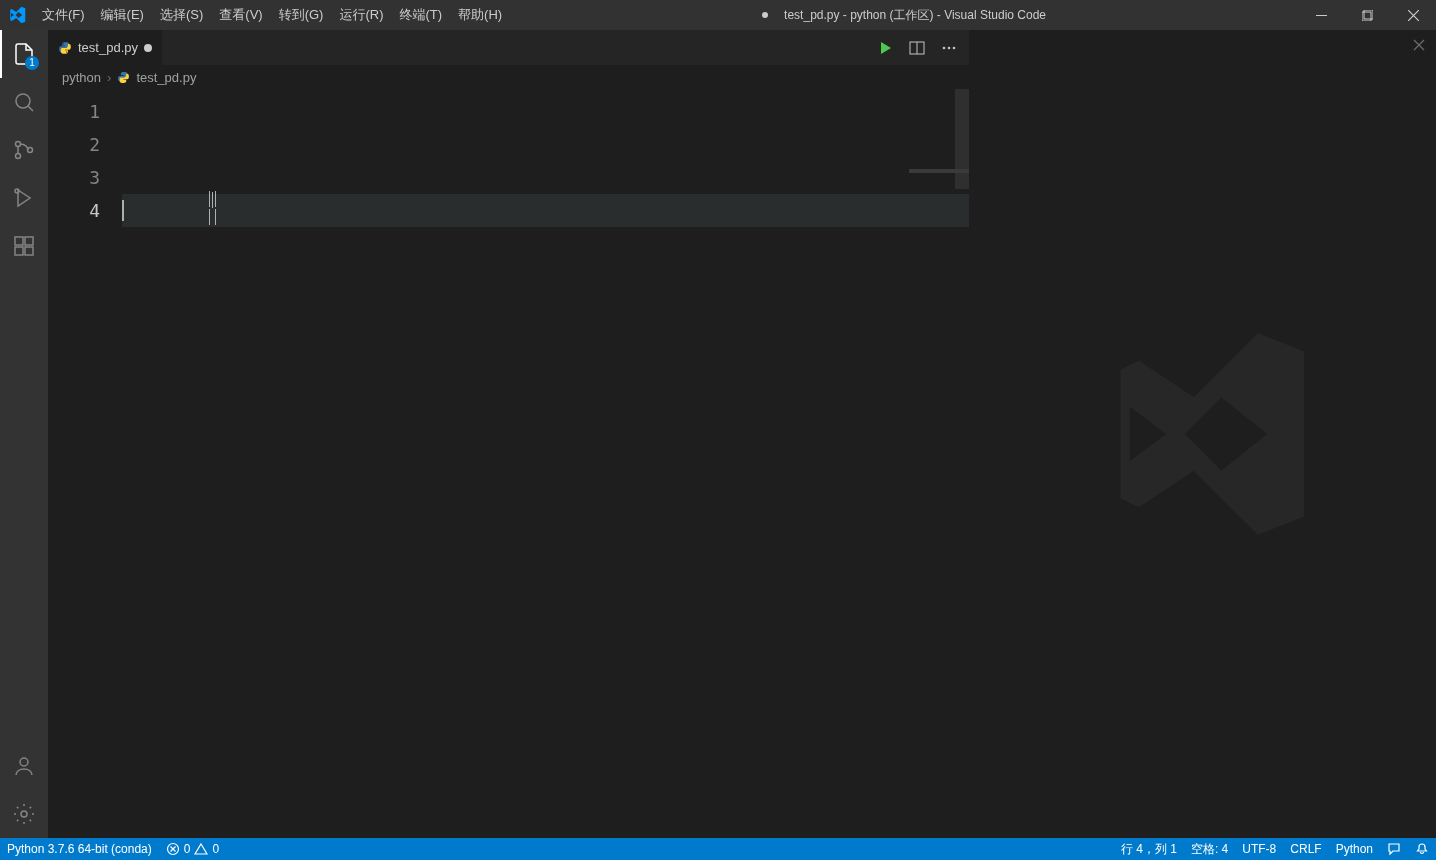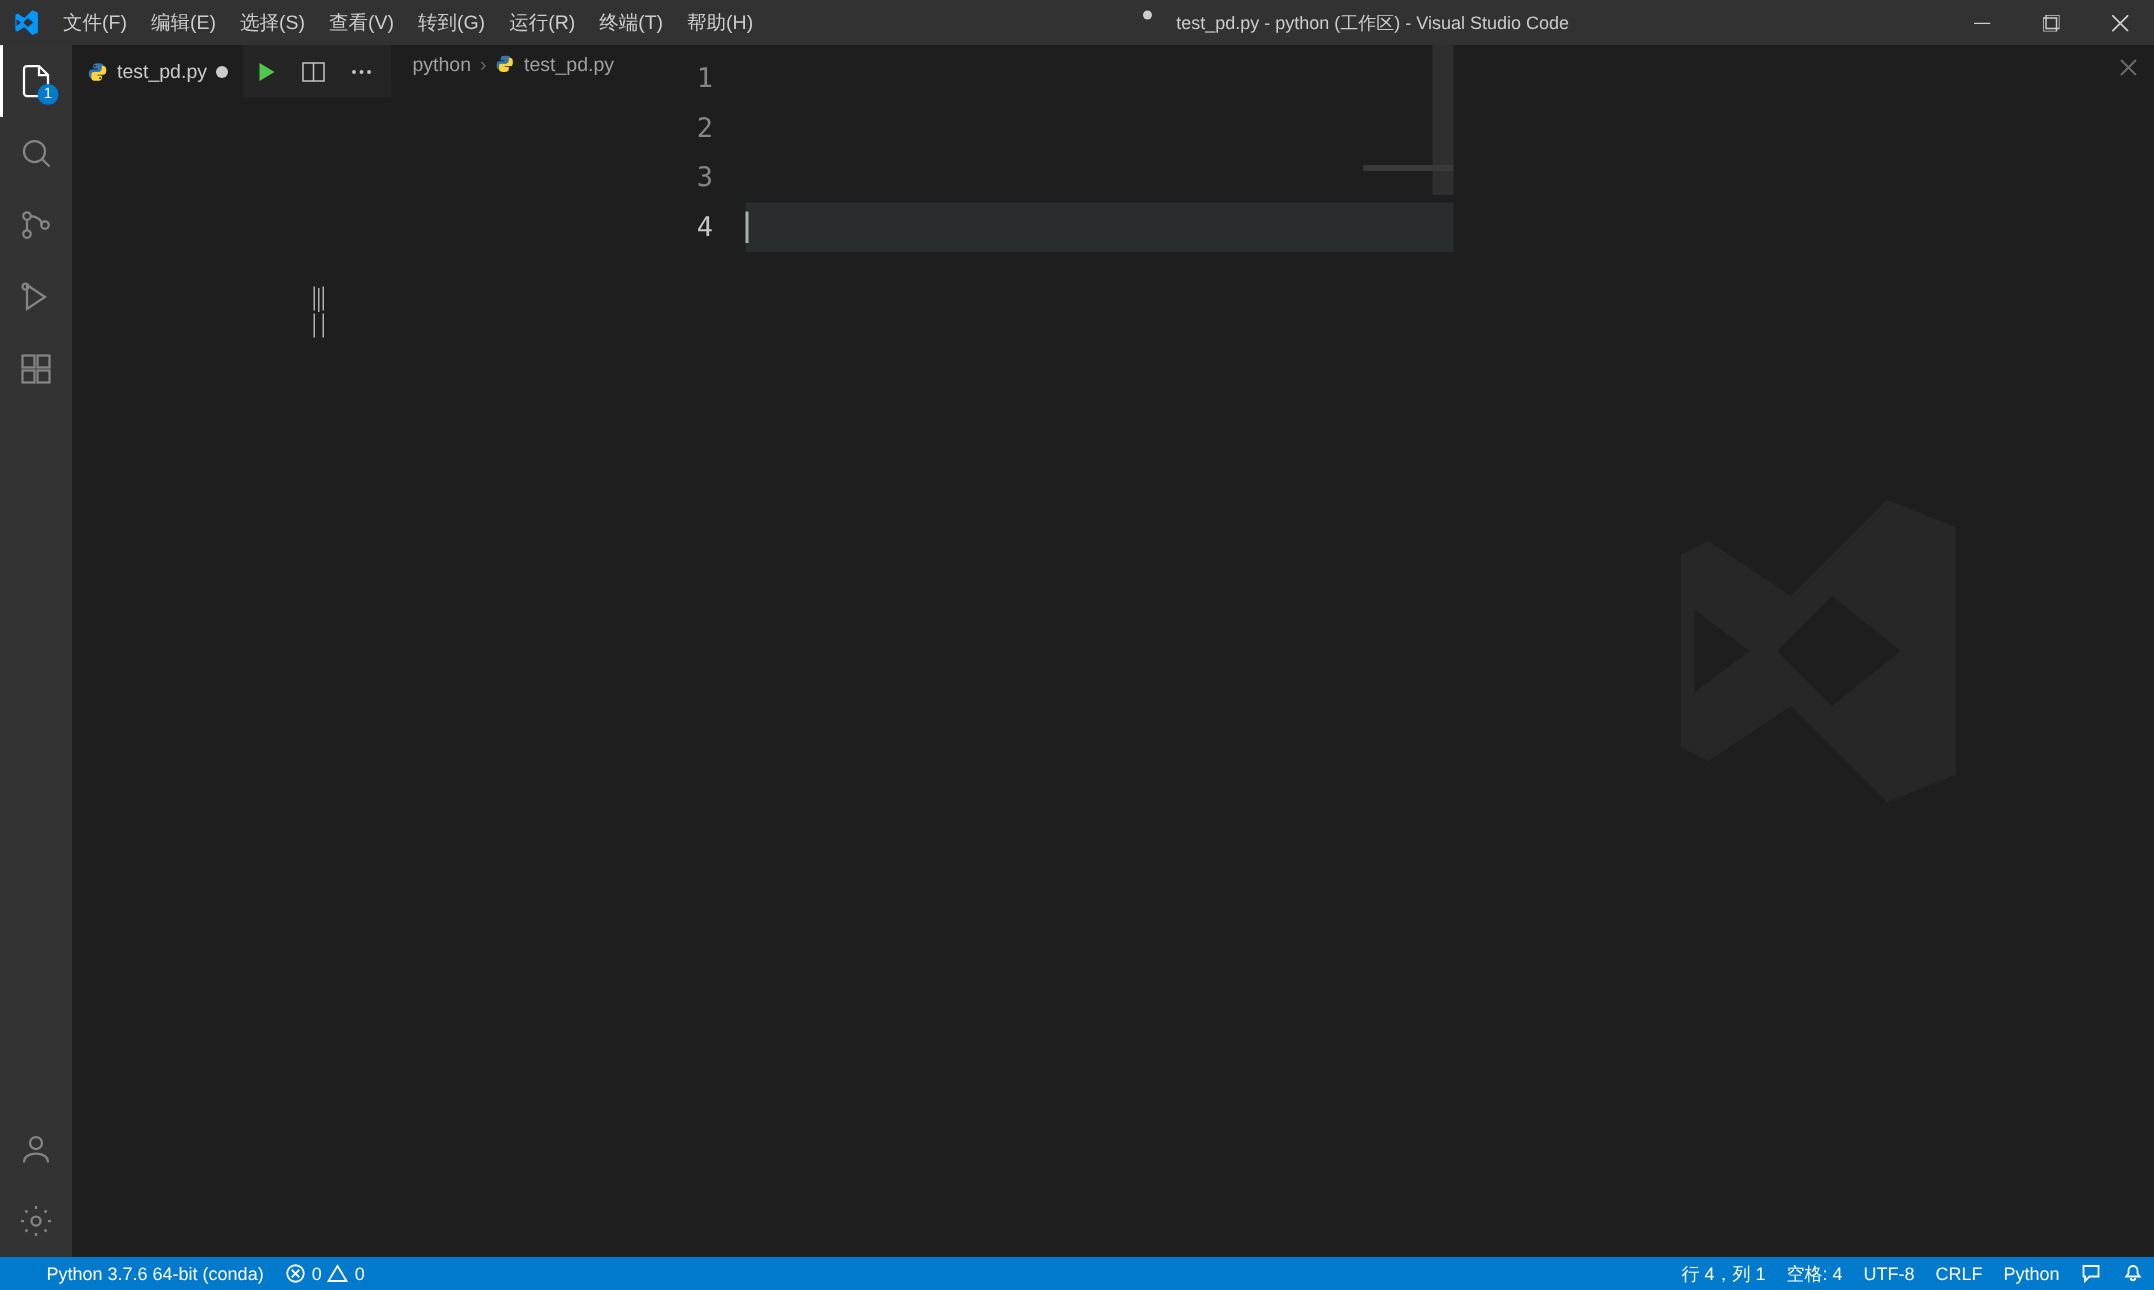--- a/index.html
+++ b/index.html
@@ -16,36 +16,36 @@
 .titlebar {
   height: 30px;
   background: #323233;
   display: flex;
   align-items: center;
   color: #cccccc;
 }
 .titlebar .logo { width: 34px; display:flex; align-items:center; justify-content:center; }
 .titlebar .menu { display: flex; text-align: right; }
 .titlebar .menu .mi { padding: 0 8px; height:30px; line-height:30px; cursor: default; }
-.titlebar .title { flex: 1; text-align: center; font-size: 12px; color:#cccccc; display:flex; align-items:flex-start; justify-content:center; gap:16px; }
+.titlebar .title { flex: 1; text-align: center; font-size: 12px; color:#cccccc; display:flex; align-items:center; justify-content:center; gap:16px; }
 .titlebar .title .dot { width:6px;height:6px;border-radius:50%;background:#cccccc;display:inline-block;position:relative;top:0px;}
 .titlebar .winctrl { display:flex; }
 .titlebar .winctrl .wc { width:46px; height:30px; display:flex; align-items:center; justify-content:center; }
 .main { flex:1; display:flex; min-height:0; }
 .activitybar {
   width:48px; background:#333333; display:flex; flex-direction:column; align-items:center;
 }
 .activitybar .item { width:48px; height:48px; display:flex; align-items:center; justify-content:center; position:relative; }
 .activitybar .item.active::before { content:""; position:absolute; left:0; top:0; width:2px; height:48px; background:#ffffff; }
 .activitybar .item svg { stroke:#858585; }
 .activitybar .item.active svg { stroke:#ffffff; }
 .activitybar .spacer { flex:1; }
 .badge { position:absolute; left:25px; top:26px; background:#007acc; color:#fff; font-size:10px; border-radius:8px; min-width:14px; height:14px; line-height:14px; text-align:center; padding:0 3px;}
 .editor-region { flex:1; display:flex; min-width:0;}
-.editor-left { width:922px; display:flex; background:#1e1e1e; border-right:1px solid #1e1e1e;}
+.editor-left { width:922px; display:flex; flex-direction:column; background:#1e1e1e; border-right:1px solid #1e1e1e;}
 .tabbar { height:35px; background:#252526; display:flex; align-items:stretch; }
 .tab { background:#1e1e1e; padding:0 10px; display:flex; align-items:center; gap:6px; font-size:13px; border-right:1px solid #252526;}
 .tab .ficon { color:#3776ab; font-size:12px; }
 .tab .dirty { width:8px;height:8px;border-radius:50%;background:#cccccc; }
 .tabbar .tabactions { margin-left:auto; display:flex; align-items:center; padding-right:6px; gap:4px;}
 .tabactions .ta { width:28px;height:28px;display:flex;align-items:center;justify-content:center;}
 .breadcrumb { height:24px; display:flex; align-items:center; padding:0 14px; font-size:13px; color:#a0a0a0; gap:6px; background:#1e1e1e;}
 .breadcrumb .sep { color:#6b6b6b; }
 .breadcrumb .ficon2 { color:#3776ab; font-size:11px; }
 .editor-body { flex:1; display:flex; position:relative; }
@@ -56,21 +56,21 @@
 .code .line { height:33px; line-height:33px; position:relative;}
 .code .line.active { background:#2a2d2e; }
 .code .cursor { position:absolute; left:0; top:6px; width:2px; height:21px; background:#aeafad; }
 .minimap { position:absolute; right:0; top:0; width:60px; height:100%; }
 .minimap .bar { position:absolute; right:0; top:0; width:14px; height:100px; background:#3a3a3a; opacity:0.6;}
 .minimap .act { position:absolute; right:0; top:80px; width:60px; height:4px; background:#3a3a3a;}
 .editor-right { flex:1; background:#1e1e1e; display:flex; align-items:center; justify-content:center; position:relative;}
 .editor-right .close { position:absolute; right:10px; top:8px; color:#6b6b6b;}
 .watermark { opacity:0.04; }
 .statusbar { height:22px; background:#007acc; color:#fff; display:flex; align-items:center; font-size:12px; }
-.statusbar .sbl, .statusbar .sbr { display:flex; align-items:center; height:100%;padding-left:24px;}
+.statusbar .sbl, .statusbar .sbr { display:flex; align-items:center; height:100%;}
 .statusbar .sbi { padding:0 7px; height:100%; display:flex; align-items:center; gap:4px;}
 .statusbar .sbr { margin-left:auto; }
 svg { display:block; }
 .ibeam { position:absolute; left:212px; top:192px; pointer-events:none;}
 .ibeam::before { content:""; display:block; width:1px; height:16px; background:#b0b0b0; box-shadow: -3px -1px 0 0 #b0b0b0, 3px -1px 0 0 #b0b0b0, -3px 17px 0 0 #b0b0b0, 3px 17px 0 0 #b0b0b0; }
 </style>
 </head>
 <body>
 
 <div class="titlebar">

